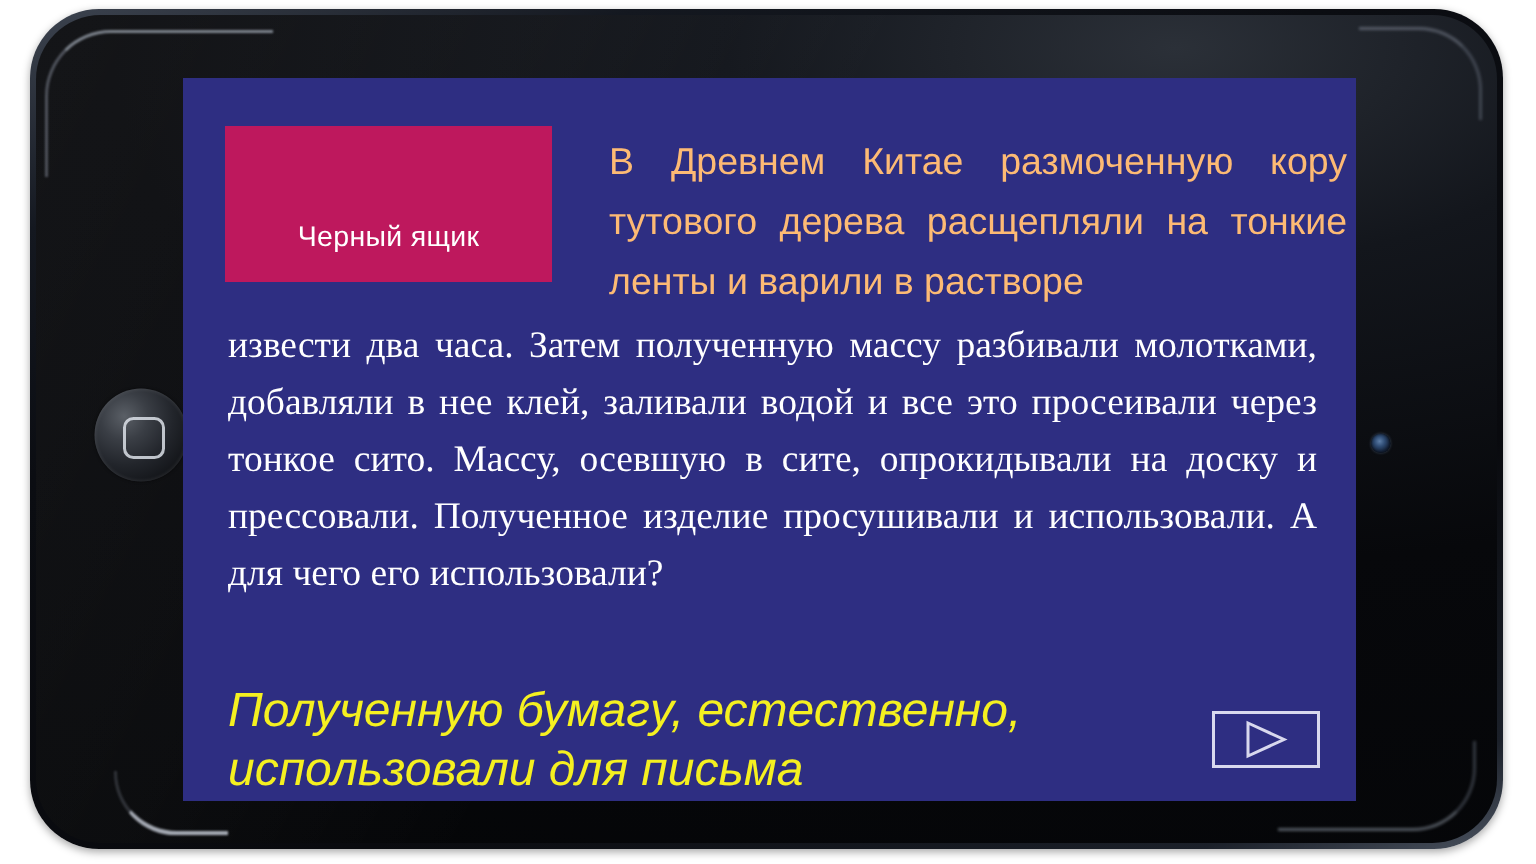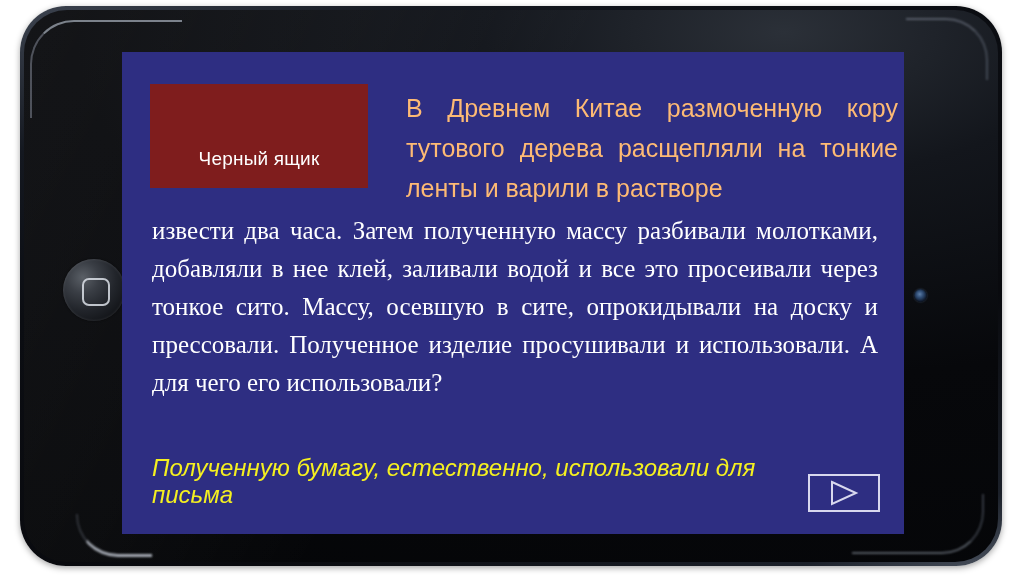--- a/index.html
+++ b/index.html
@@ -160,21 +160,21 @@
     width: 100%;
     height: 100%;
   }
 
   .black-box-badge {
     position: absolute;
     left: 28px;
     top: 32px;
     width: 218px;
     height: 104px;
-    background: #7f1d1d;
+    background: #be185d;
     box-sizing: border-box;
   }
   .black-box-label {
     position: absolute;
     left: 0;
     right: 0;
     bottom: 18px;
     text-align: center;
     color: #ffffff;
     font-size: 19px;
@@ -208,22 +208,22 @@
     text-align-last: left;
     font-family: Liberation Serif, serif;
   }
 
   .answer-para {
     position: absolute;
     left: 30px;
     top: 402px;
     width: 690px;
     color: #f5f020;
-    font-size: 24px;
-    line-height: 27px;
+    font-size: 32px;
+    line-height: 39px;
     font-style: italic;
     font-family: "Liberation Sans", sans-serif;
   }
 
   .play-button {
     position: absolute;
     right: 24px;
     bottom: 22px;
     width: 72px;
     height: 38px;

